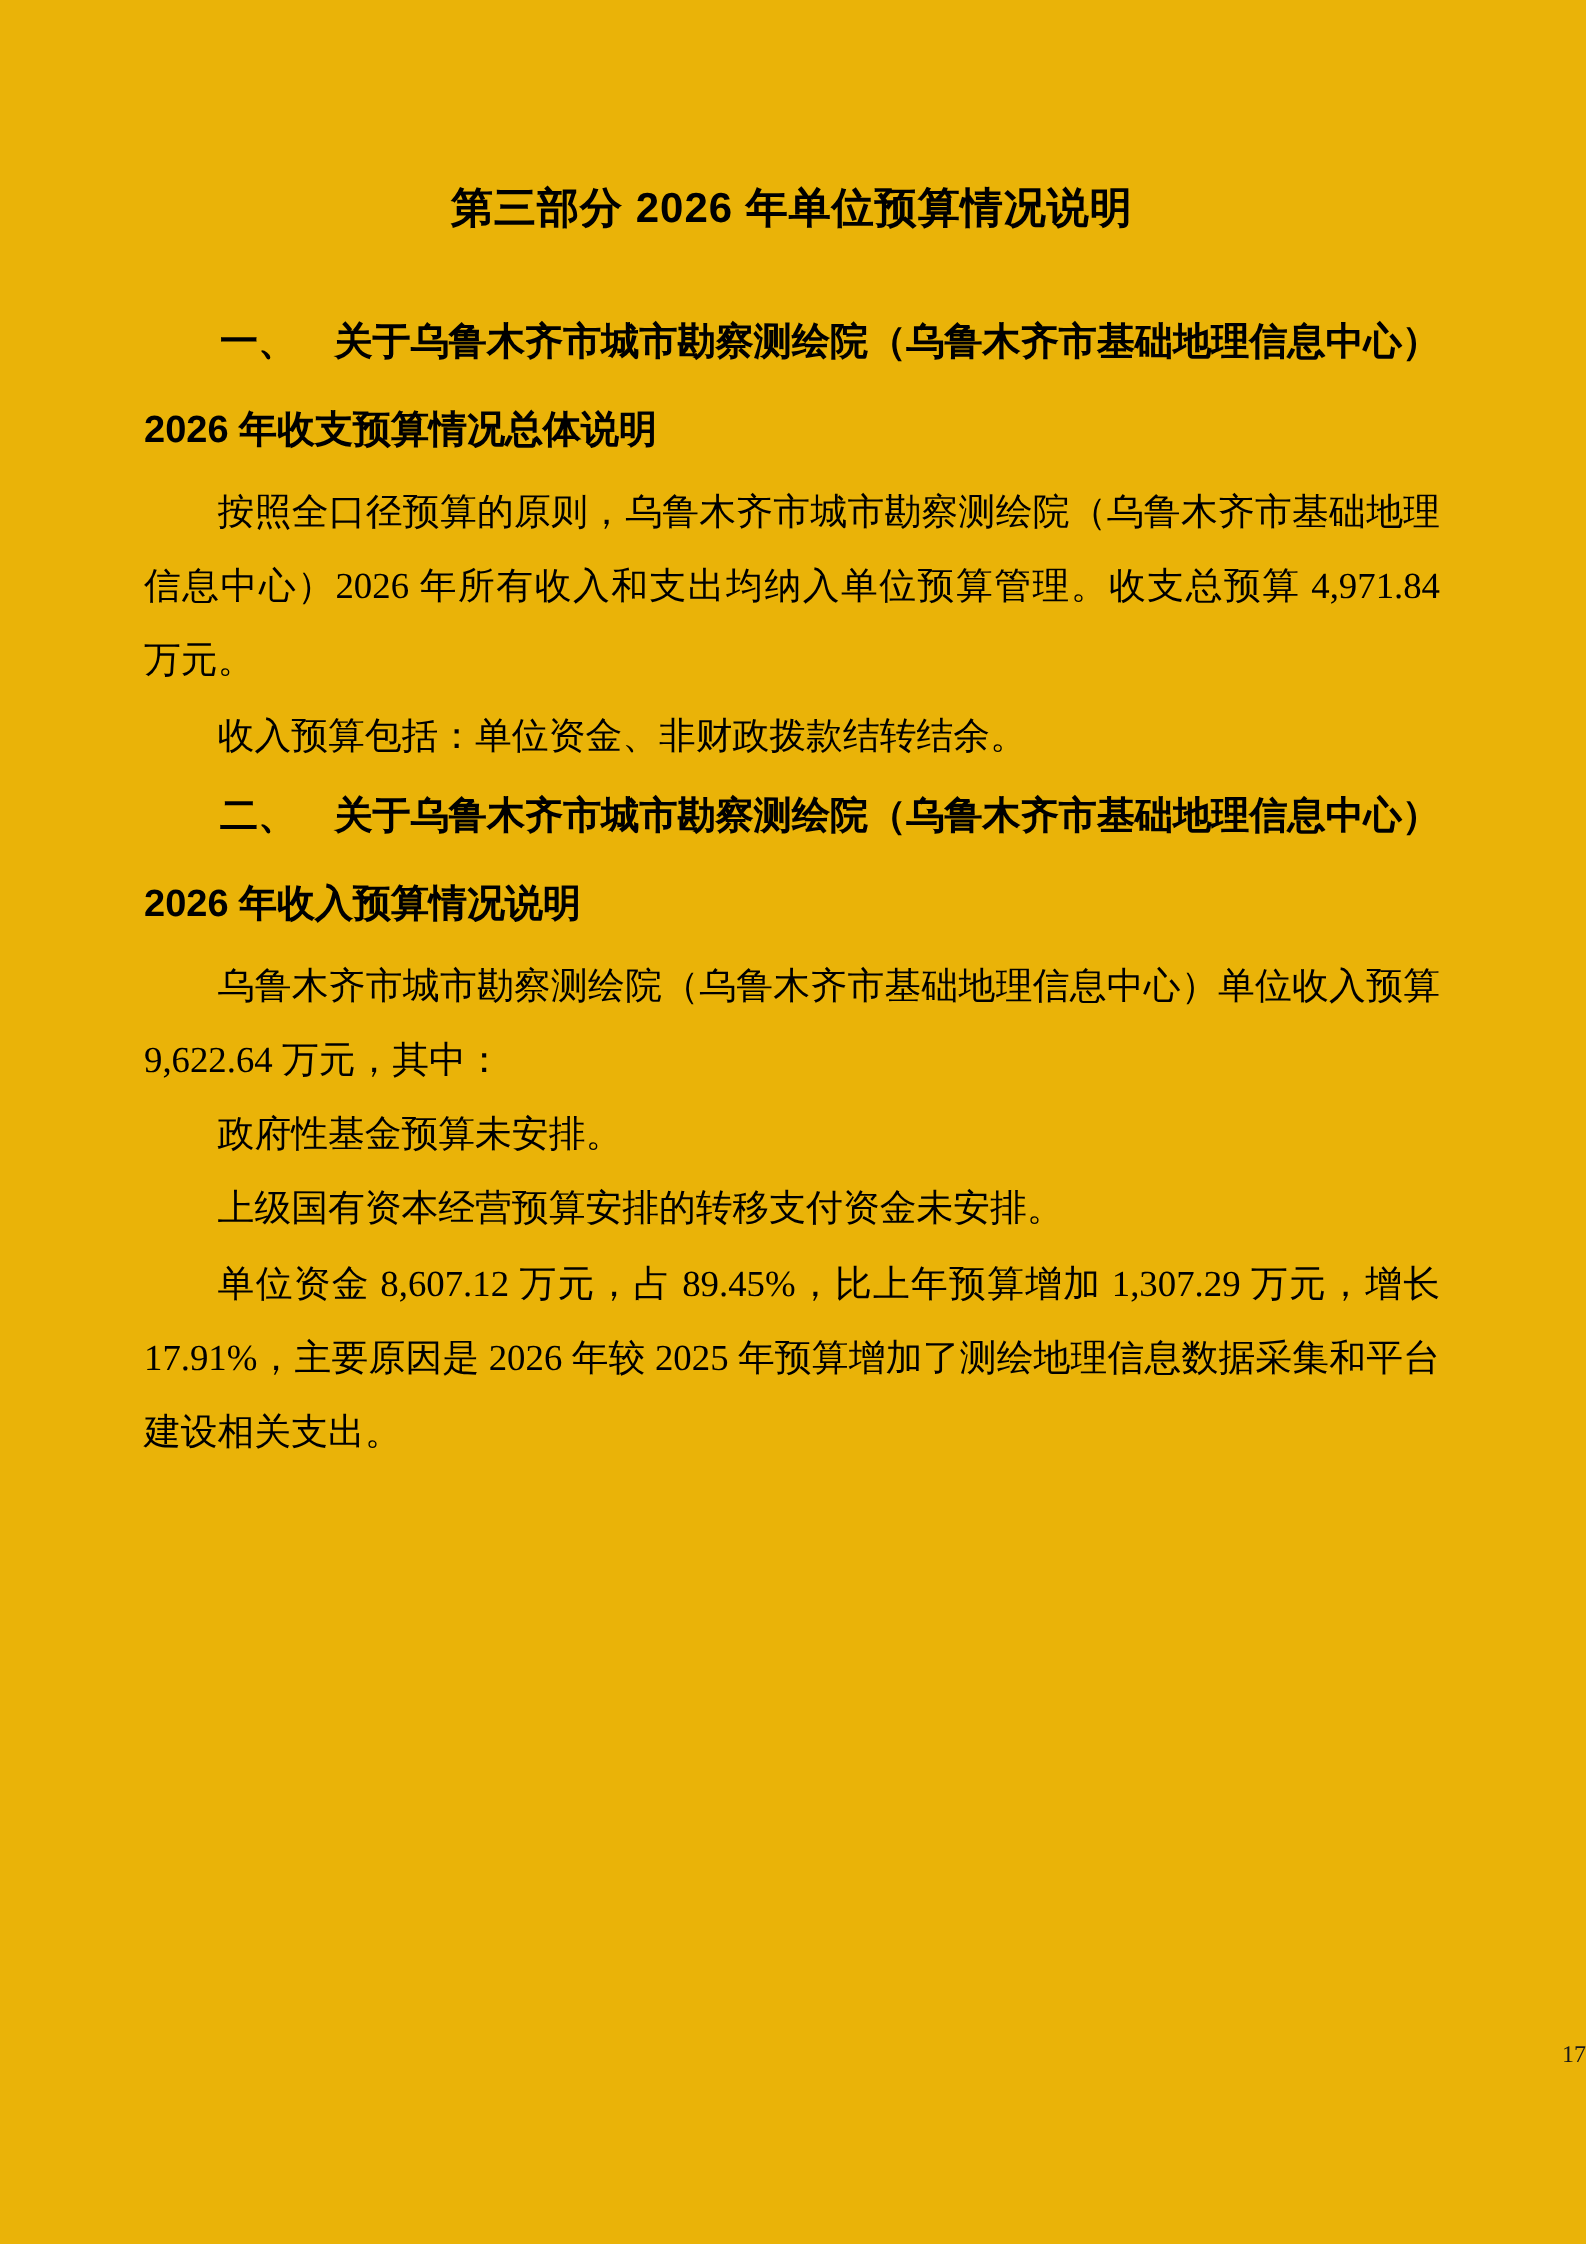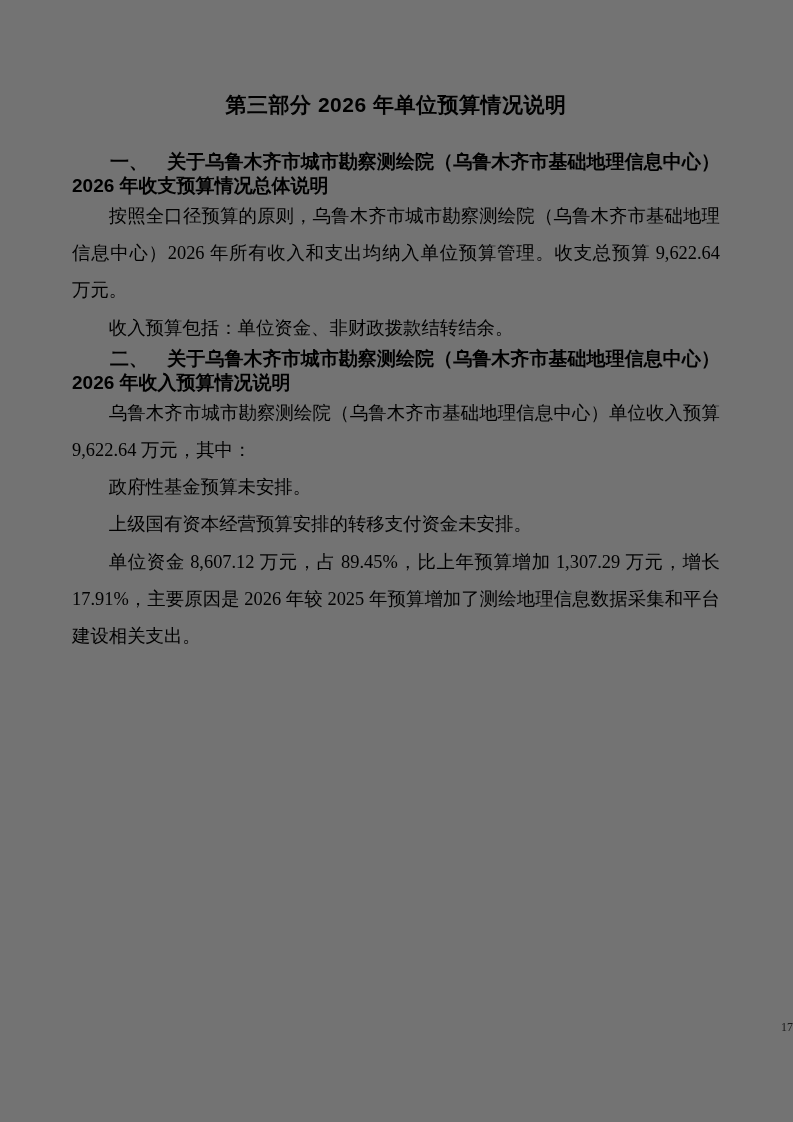--- a/index.html
+++ b/index.html
@@ -4,21 +4,21 @@
 <style>
   html, body {
     margin: 0;
     padding: 0;
     background: #ffffff;
   }
   .page {
     position: relative;
     width: 793px;
     height: 1122px;
-    background: #737373;
+    background: #eab308;
     color: #000000;
     font-family: "Liberation Serif", "DejaVu Serif", serif;
     overflow: hidden;
   }
   .content {
     position: absolute;
     left: 72px;
     top: 86px;
     width: 648px;
   }
@@ -29,21 +29,21 @@
     font-size: 21px;
     line-height: 37px;
     text-align: center;
     letter-spacing: 0.5px;
   }
   .heading {
     margin: 0;
     font-family: "Liberation Sans", "DejaVu Sans", sans-serif;
     font-weight: bold;
     font-size: 19px;
-    line-height: 24px;
+    line-height: 44px;
     text-align: justify;
     text-indent: 2em;
   }
   .para {
     margin: 0;
     font-size: 18.4px;
     line-height: 37.2px;
     text-align: justify;
     text-indent: 2em;
   }
@@ -61,21 +61,21 @@
 </head>
 <body>
 
 <div class="page">
   <div class="content">
 
     <h1 class="doc-title">第三部分 2026 年单位预算情况说明</h1>
 
     <p class="heading">一、　关于乌鲁木齐市城市勘察测绘院（乌鲁木齐市基础地理信息中心）2026 年收支预算情况总体说明</p>
 
-    <p class="para">按照全口径预算的原则，乌鲁木齐市城市勘察测绘院（乌鲁木齐市基础地理信息中心）2026 年所有收入和支出均纳入单位预算管理。收支总预算 9,622.64 万元。</p>
+    <p class="para">按照全口径预算的原则，乌鲁木齐市城市勘察测绘院（乌鲁木齐市基础地理信息中心）2026 年所有收入和支出均纳入单位预算管理。收支总预算 4,971.84 万元。</p>
 
     <p class="para">收入预算包括：单位资金、非财政拨款结转结余。</p>
 
 
     <p class="heading">二、　关于乌鲁木齐市城市勘察测绘院（乌鲁木齐市基础地理信息中心）2026 年收入预算情况说明</p>
 
     <p class="para">乌鲁木齐市城市勘察测绘院（乌鲁木齐市基础地理信息中心）单位收入预算 9,622.64 万元，其中：</p>
 
 
 

